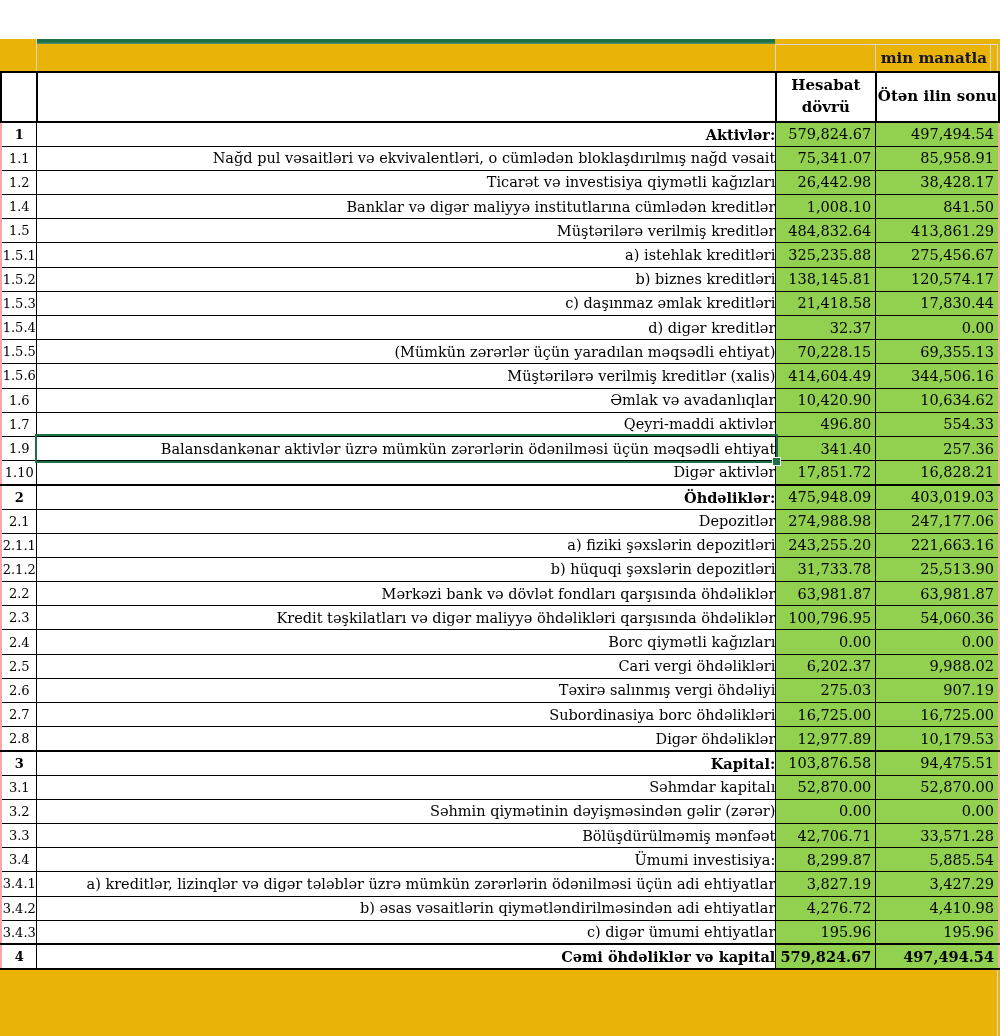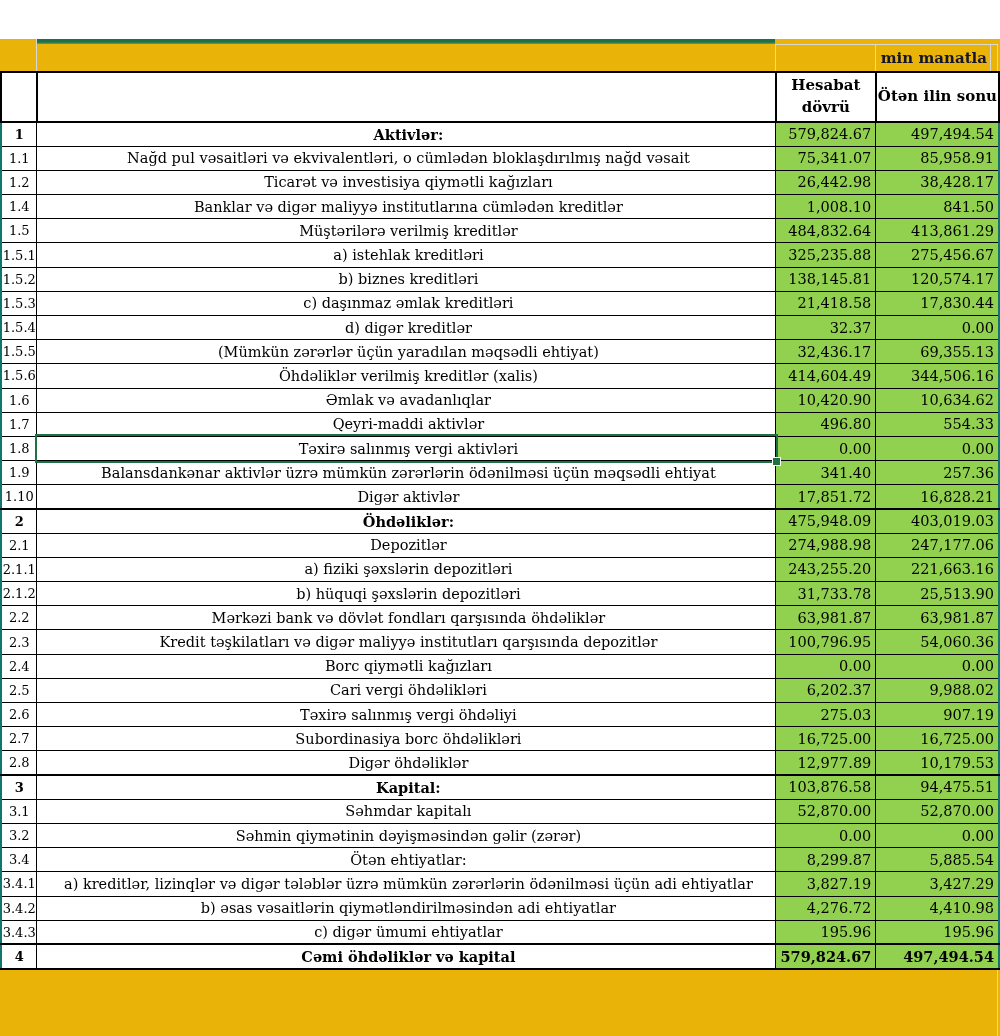--- a/index.html
+++ b/index.html
@@ -11,30 +11,30 @@
     position:absolute;left:37px;top:0;width:738px;height:5px;
     background:linear-gradient(var(--accent,#1E7145) 0 60%, #5d9c7c);
   }
   .unit-label{
     position:absolute;left:855px;top:7px;width:132px;height:24px;
     text-align:right;font-weight:bold;font-size:15px;color:#15152b;line-height:24px;
   }
   .gl{position:absolute;background:var(--grid,#d8d8d8);}
   table.bs{
     position:absolute;top:32px;left:0;border-collapse:collapse;table-layout:fixed;
-    border:2px solid #0f766e;
+    border:2px solid #fca5a5;
   }
   th,td{border:1px solid #000;overflow:hidden;white-space:nowrap;box-sizing:border-box;}
   thead th{
     border-width:2px;font-weight:bold;font-size:15px;text-align:center;
     height:50px;vertical-align:middle;background:#fff;line-height:1.45;
   }
   tbody td{height:24.2px;font-size:14.5px;vertical-align:middle;padding:0;background:#fff;}
   td.id{text-align:center;font-size:13px;}
-  td.desc{text-align:center;padding-left:4px;}
+  td.desc{text-align:right;padding-left:4px;}
   td.num{text-align:right;padding-right:4px;background:var(--green-fill,#92D050);}
   tr.section td{border-top-width:2px;}
   tr.section td.id, tr.section td.desc{font-weight:bold;}
   tr.total td{border-top-width:2px;border-bottom-width:2px;font-weight:bold;}
   .selection{
     position:absolute;border:2px solid var(--accent,#1E7145);
     pointer-events:none;z-index:5;
   }
   .selection .handle{
     position:absolute;right:-5px;bottom:-5px;width:7px;height:7px;
@@ -130,46 +130,40 @@
         </tr>
         <tr class="item">
           <td class="id">1.5.4</td>
           <td class="desc">d) digər kreditlər</td>
           <td class="num">32.37</td>
           <td class="num">0.00</td>
         </tr>
         <tr class="item">
           <td class="id">1.5.5</td>
           <td class="desc">(Mümkün zərərlər üçün yaradılan məqsədli ehtiyat)</td>
-          <td class="num">32,436.17</td>
+          <td class="num">70,228.15</td>
           <td class="num">69,355.13</td>
         </tr>
         <tr class="item">
           <td class="id">1.5.6</td>
-          <td class="desc">Öhdəliklər verilmiş kreditlər (xalis)</td>
+          <td class="desc">Müştərilərə verilmiş kreditlər (xalis)</td>
           <td class="num">414,604.49</td>
           <td class="num">344,506.16</td>
         </tr>
         <tr class="item">
           <td class="id">1.6</td>
           <td class="desc">Əmlak və avadanlıqlar</td>
           <td class="num">10,420.90</td>
           <td class="num">10,634.62</td>
         </tr>
         <tr class="item">
           <td class="id">1.7</td>
           <td class="desc selected">Qeyri-maddi aktivlər</td>
           <td class="num">496.80</td>
           <td class="num">554.33</td>
-        </tr>
-        <tr class="item">
-          <td class="id">1.8</td>
-          <td class="desc">Təxirə salınmış vergi aktivləri</td>
-          <td class="num">0.00</td>
-          <td class="num">0.00</td>
         </tr>
         <tr class="item">
           <td class="id">1.9</td>
           <td class="desc">Balansdankənar aktivlər üzrə mümkün zərərlərin ödənilməsi üçün məqsədli ehtiyat</td>
           <td class="num">341.40</td>
           <td class="num">257.36</td>
         </tr>
         <tr class="item">
           <td class="id">1.10</td>
           <td class="desc">Digər aktivlər</td>
@@ -201,21 +195,21 @@
           <td class="num">25,513.90</td>
         </tr>
         <tr class="item">
           <td class="id">2.2</td>
           <td class="desc">Mərkəzi bank və dövlət fondları qarşısında öhdəliklər</td>
           <td class="num">63,981.87</td>
           <td class="num">63,981.87</td>
         </tr>
         <tr class="item">
           <td class="id">2.3</td>
-          <td class="desc">Kredit təşkilatları və digər maliyyə institutları qarşısında depozitlər</td>
+          <td class="desc">Kredit təşkilatları və digər maliyyə öhdəlikləri qarşısında öhdəliklər</td>
           <td class="num">100,796.95</td>
           <td class="num">54,060.36</td>
         </tr>
         <tr class="item">
           <td class="id">2.4</td>
           <td class="desc">Borc qiymətli kağızları</td>
           <td class="num">0.00</td>
           <td class="num">0.00</td>
         </tr>
         <tr class="item">
@@ -254,22 +248,28 @@
           <td class="num">52,870.00</td>
           <td class="num">52,870.00</td>
         </tr>
         <tr class="item">
           <td class="id">3.2</td>
           <td class="desc">Səhmin qiymətinin dəyişməsindən gəlir (zərər)</td>
           <td class="num">0.00</td>
           <td class="num">0.00</td>
         </tr>
         <tr class="item">
+          <td class="id">3.3</td>
+          <td class="desc">Bölüşdürülməmiş mənfəət</td>
+          <td class="num">42,706.71</td>
+          <td class="num">33,571.28</td>
+        </tr>
+        <tr class="item">
           <td class="id">3.4</td>
-          <td class="desc">Ötən ehtiyatlar:</td>
+          <td class="desc">Ümumi investisiya:</td>
           <td class="num">8,299.87</td>
           <td class="num">5,885.54</td>
         </tr>
         <tr class="item">
           <td class="id">3.4.1</td>
           <td class="desc">a) kreditlər, lizinqlər və digər tələblər üzrə mümkün zərərlərin ödənilməsi üçün adi ehtiyatlar</td>
           <td class="num">3,827.19</td>
           <td class="num">3,427.29</td>
         </tr>
         <tr class="item">

